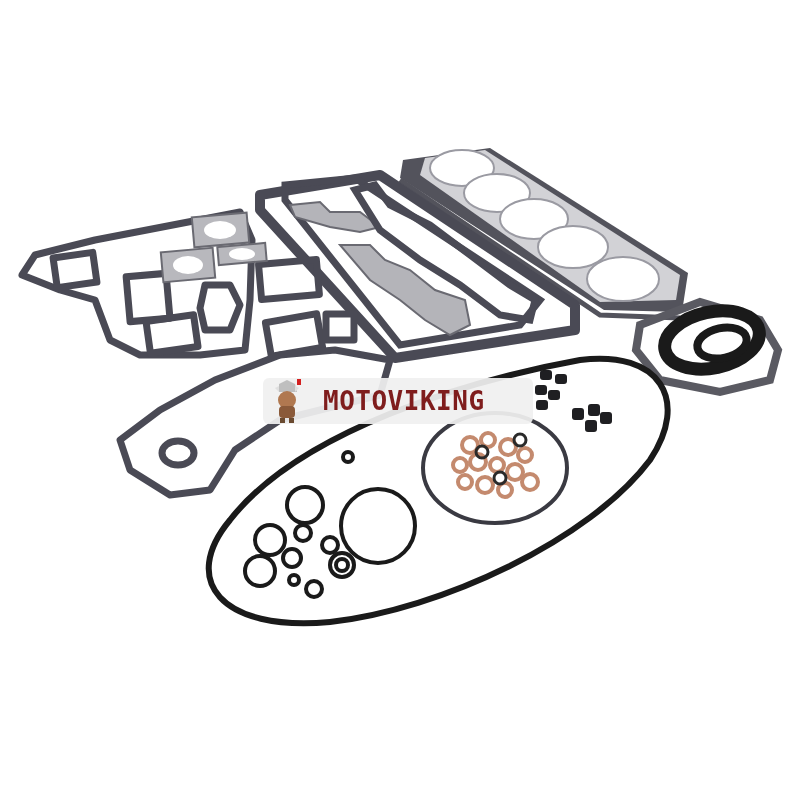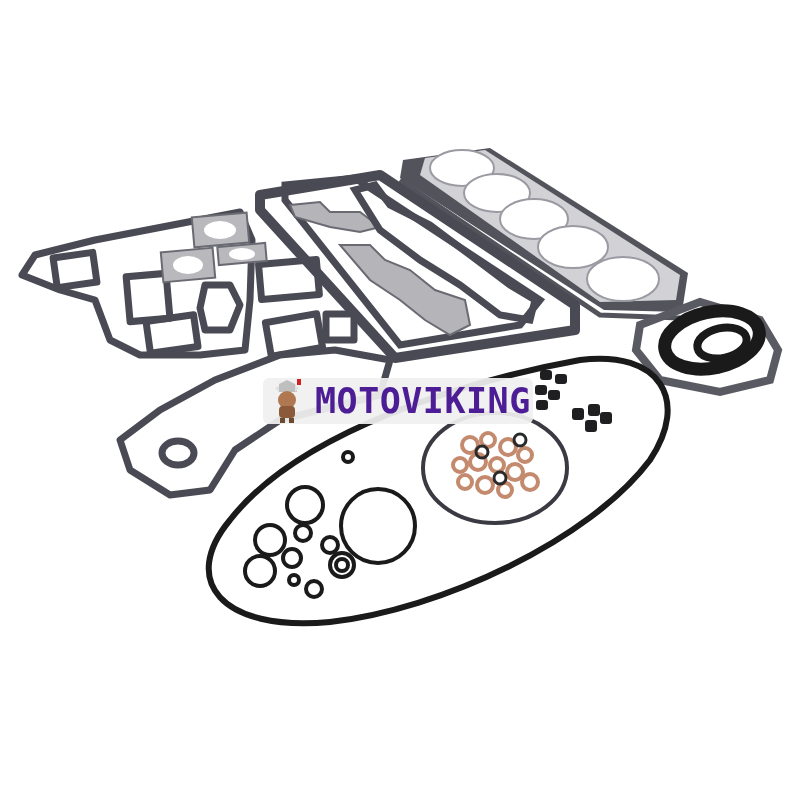--- a/index.html
+++ b/index.html
@@ -6,21 +6,21 @@
     body { width: 800px; height: 800px; position: relative; overflow: hidden; font-family: "DejaVu Sans", sans-serif; }
     #scene { position: absolute; left: 0; top: 0; width: 800px; height: 800px; }
     #watermark {
       position: absolute; left: 263px; top: 378px; width: 270px; height: 46px;
       background: rgba(240,240,240,0.93); border-radius: 6px;
       display: flex; align-items: center;
     }
     #mascot { width: 40px; height: 46px; margin-left: 4px; }
     #brand-text {
       font-family: "DejaVu Sans Mono", monospace; font-weight: bold;
-      font-size: 35px; letter-spacing: 0.5px; color: #4c1d95; margin-left: 8px;
+      font-size: 26px; letter-spacing: 0.5px; color: #7f1d1d; margin-left: 16px;
     }
   </style>
 </head>
 <body>
 
 <svg id="scene" viewBox="0 0 800 800" xmlns="http://www.w3.org/2000/svg">
 
   <g>
     <polygon points="403,160 490,148 688,273 682,312 604,310 400,178" fill="#53535c"></polygon>
     <polygon points="425,158 485,150 680,275 676,300 600,302 420,175" fill="#d2d2d6"></polygon>

